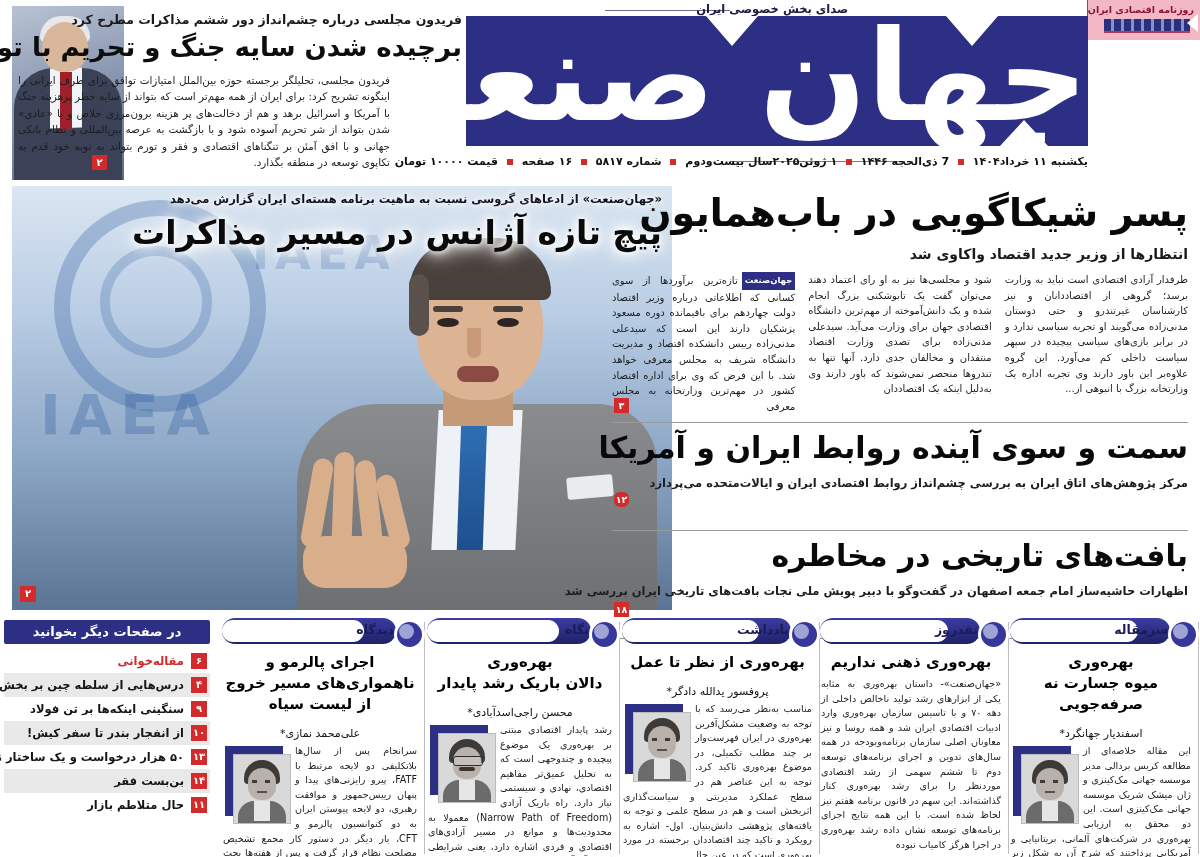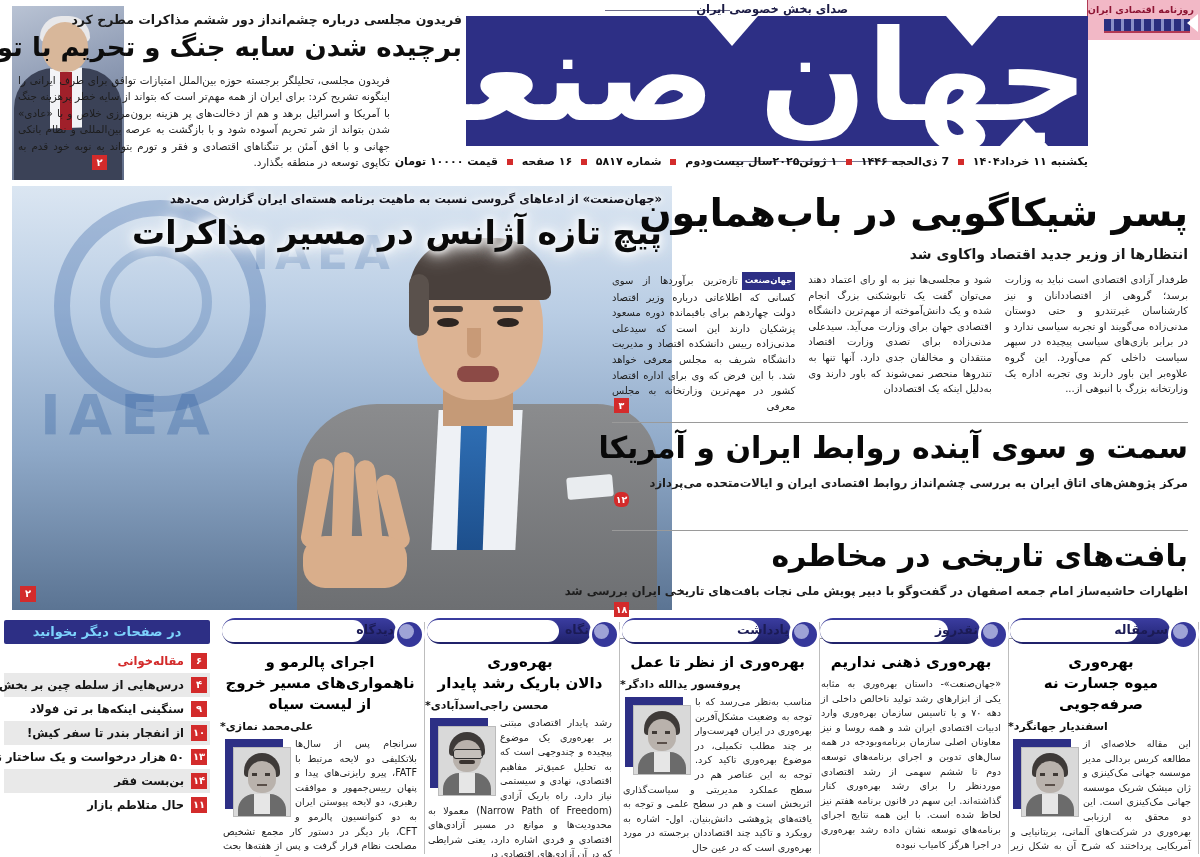--- a/index.html
+++ b/index.html
@@ -205,42 +205,42 @@
     position:absolute;right:26px;top:4px;font-size:12.5px;font-weight:bold;color:#1b1b55;
   }
   .sec-ico{
     position:absolute;right:-2px;top:-1px;width:30px;height:30px;
   }
   .sec-ico .ring{position:absolute;left:2px;top:2px;width:25px;height:25px;border-radius:50%;border:3px solid #fff;background:#35379a;}
   .sec-ico .ring2{position:absolute;left:7px;top:7px;width:15px;height:15px;border-radius:50%;background:#9fa3d6;}
   .sec-ico .tail{position:absolute;left:1px;top:18px;width:11px;height:5px;background:#35379a;transform:rotate(40deg);border-radius:2px;}
 
   .b-title{text-align:center;font-size:15px;font-weight:bold;line-height:21px;color:#000000;padding:0 4px;}
-  .b-author{text-align:left;font-size:11px;font-weight:bold;color:#111;margin-top:5px;}
+  .b-author{text-align:center;font-size:11px;font-weight:normal;color:#111;margin-top:12px;}
   .b-body{font-size:9.6px;line-height:14.6px;text-align:justify;color:#1c1c1c;margin-top:4px;padding:0 3px;}
   .b-portrait{
     float:left;width:66px;height:78px;margin:2px 4px 3px 2px;position:relative;
   }
   .bp-frame{position:absolute;left:0;top:0;width:58px;height:70px;background:#2d2f85;}
   .bp-photo{position:absolute;left:8px;top:8px;width:56px;height:68px;background:#d9d9d9;overflow:hidden;border:1px solid #bbb;}
   .bp-hair{position:absolute;left:10px;top:5px;width:36px;height:24px;border-radius:18px 18px 4px 4px;background:#3e3a38;}
   .bp-face{position:absolute;left:14px;top:13px;width:28px;height:32px;border-radius:14px 14px 13px 13px;background:#b9b2ac;}
   .bp-eye{position:absolute;top:25px;width:5px;height:3px;background:#403a36;}
   .bp-eye.l{left:18px;} .bp-eye.r{left:31px;}
   .bp-mouth{position:absolute;left:23px;top:36px;width:10px;height:2px;background:#5a4f49;}
   .bp-body{position:absolute;left:4px;top:46px;width:48px;height:24px;background:#6b6b6b;border-radius:16px 16px 0 0;}
   .bp-shirt{position:absolute;left:20px;top:46px;width:16px;height:20px;background:#e6e6e6;}
   .bp-glass{position:absolute;left:14px;top:22px;width:28px;height:8px;border:1.5px solid #2c2c2c;border-radius:3px;background:rgba(255,255,255,.18);}
   .bp-stache{position:absolute;left:20px;top:33px;width:16px;height:4px;background:#3a3330;border-radius:2px;}
 
   
   .indexpanel{position:absolute;left:0;top:0;width:214px;height:241px;}
   .ip-head{
     position:relative;margin:4px 4px 0 4px;height:24px;background:#2d2f85;
-    color:#7dd3fc;font-size:13px;font-weight:bold;text-align:center;line-height:24px;
+    color:#ffffff;font-size:13px;font-weight:bold;text-align:center;line-height:24px;
     border-radius:2px;
   }
   .ip-list{margin:5px 4px 0 4px;}
   .ip-row{
     display:flex;align-items:center;justify-content:flex-start;gap:7px;
     height:24px;padding:0 3px;
   }
   .ip-row:nth-child(odd){background:#ffffff;}
   .ip-row:nth-child(even){background:#e9e9e9;}
   .ip-num{

